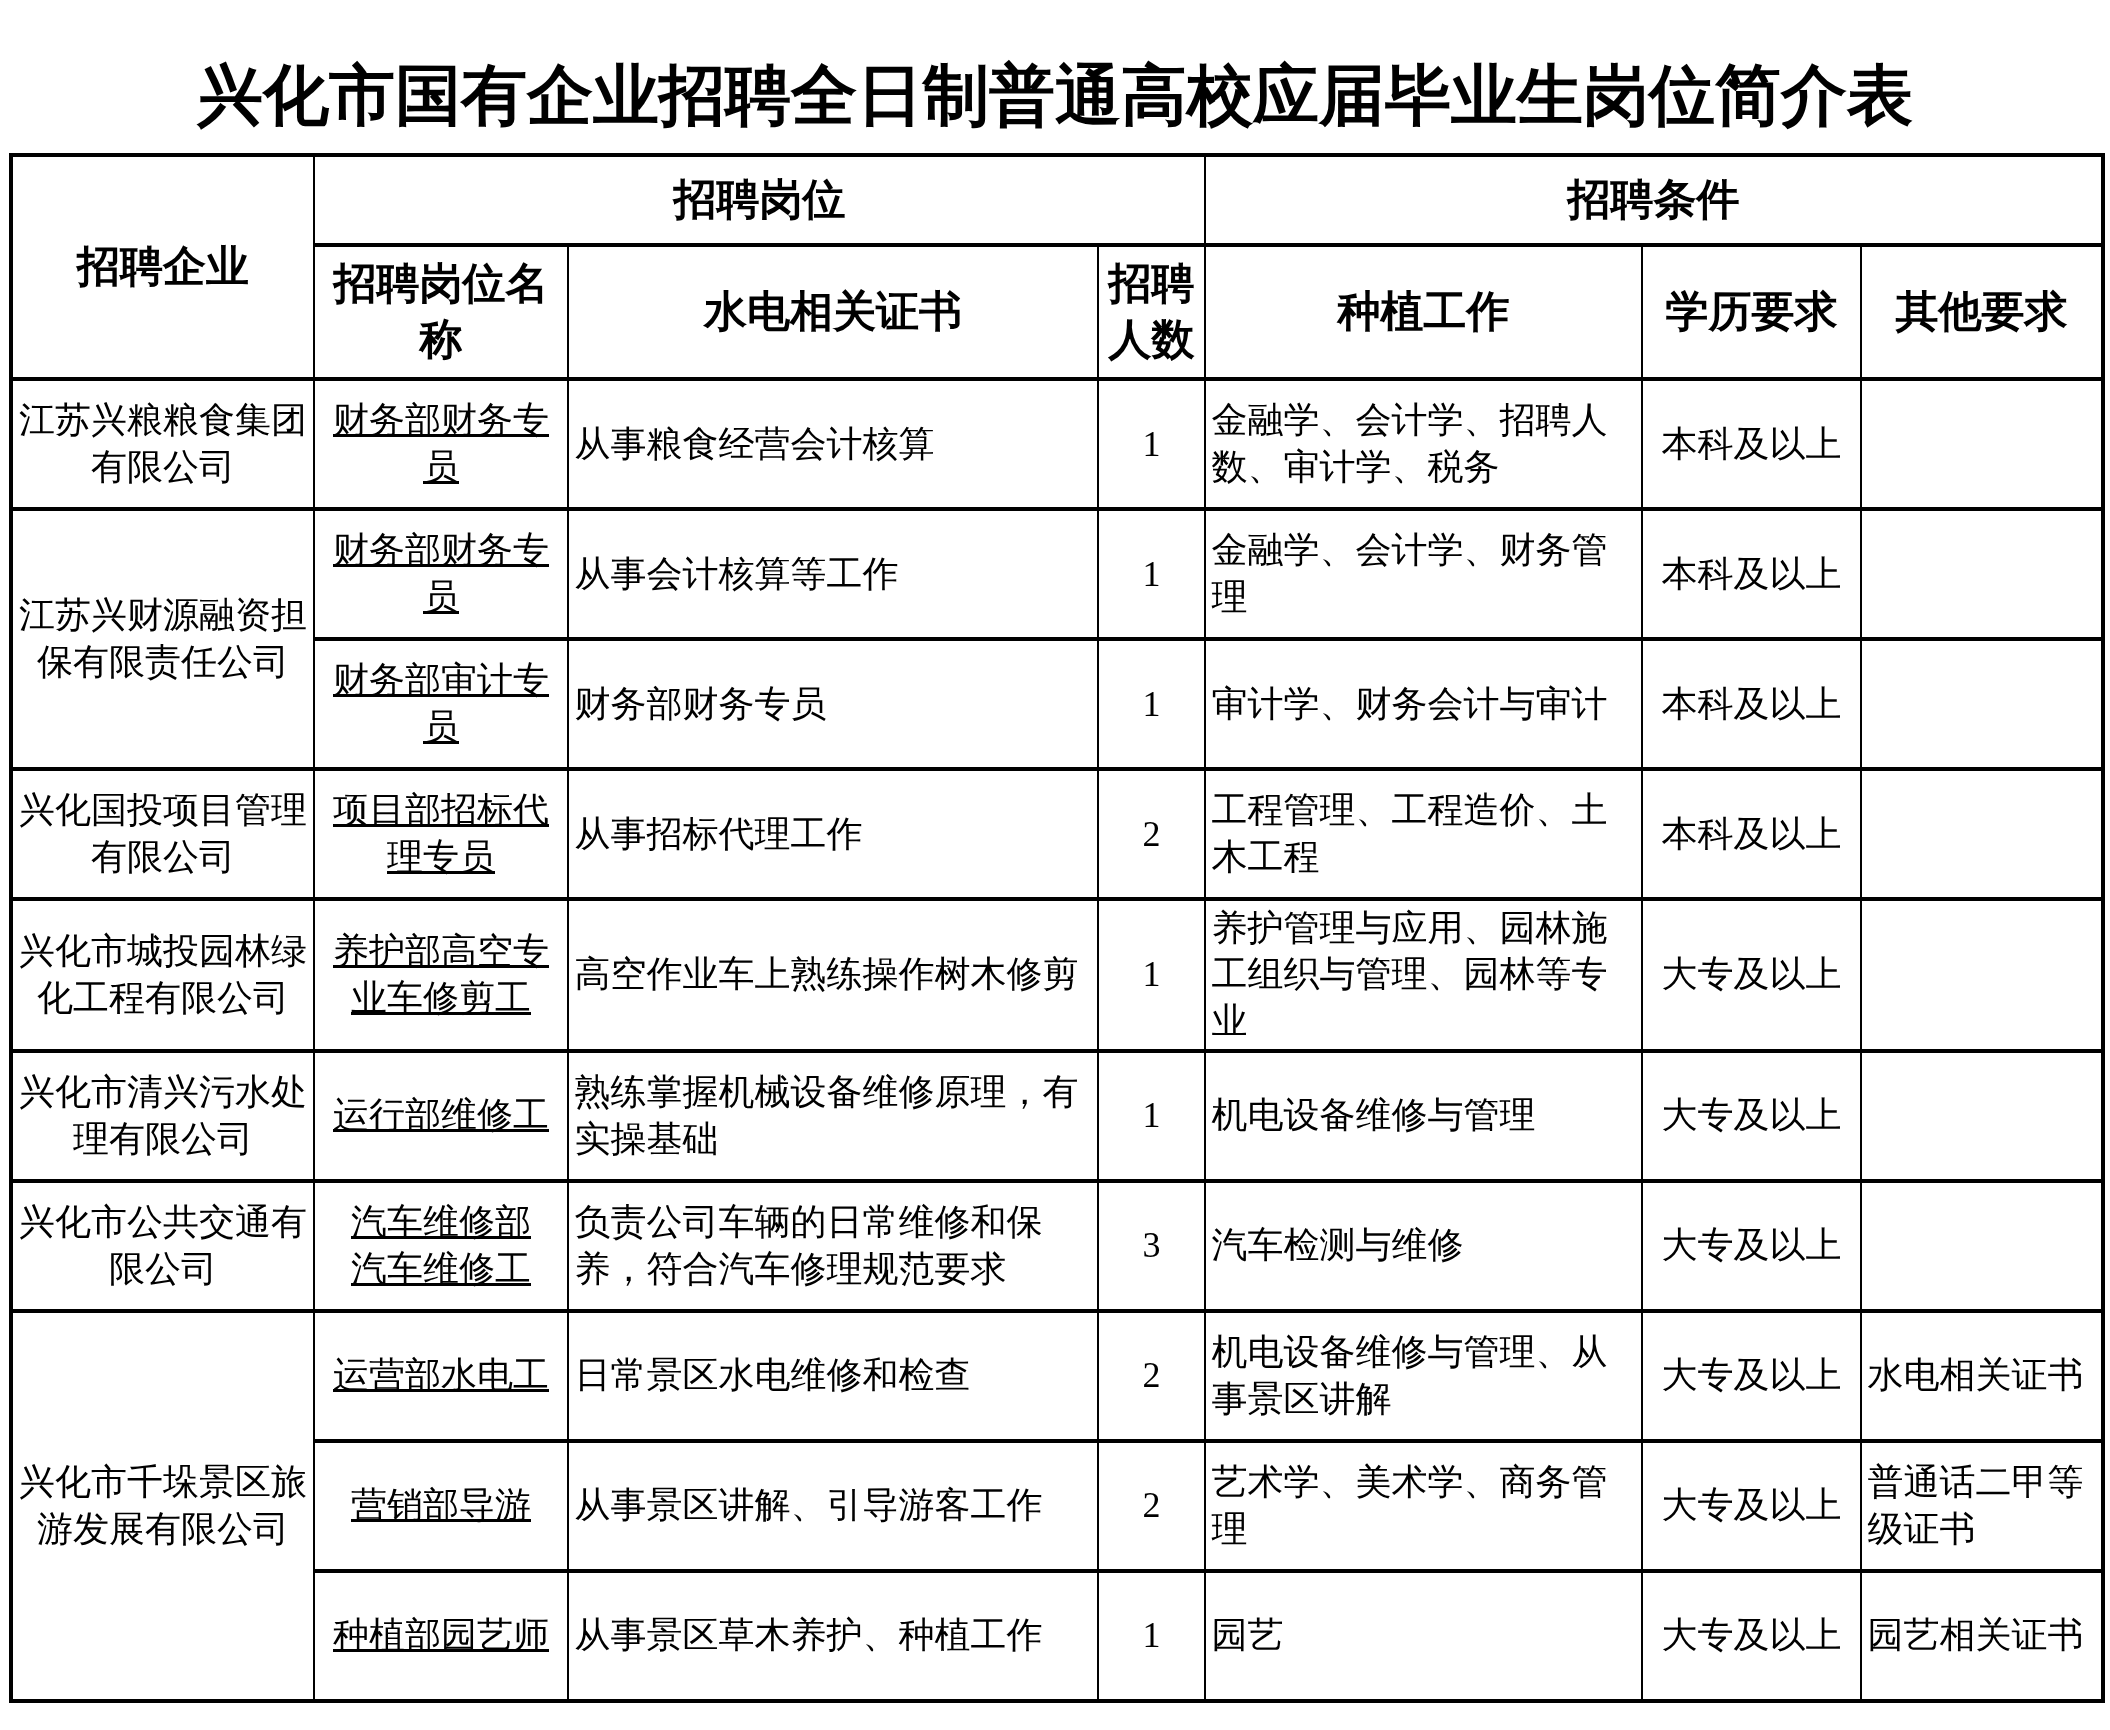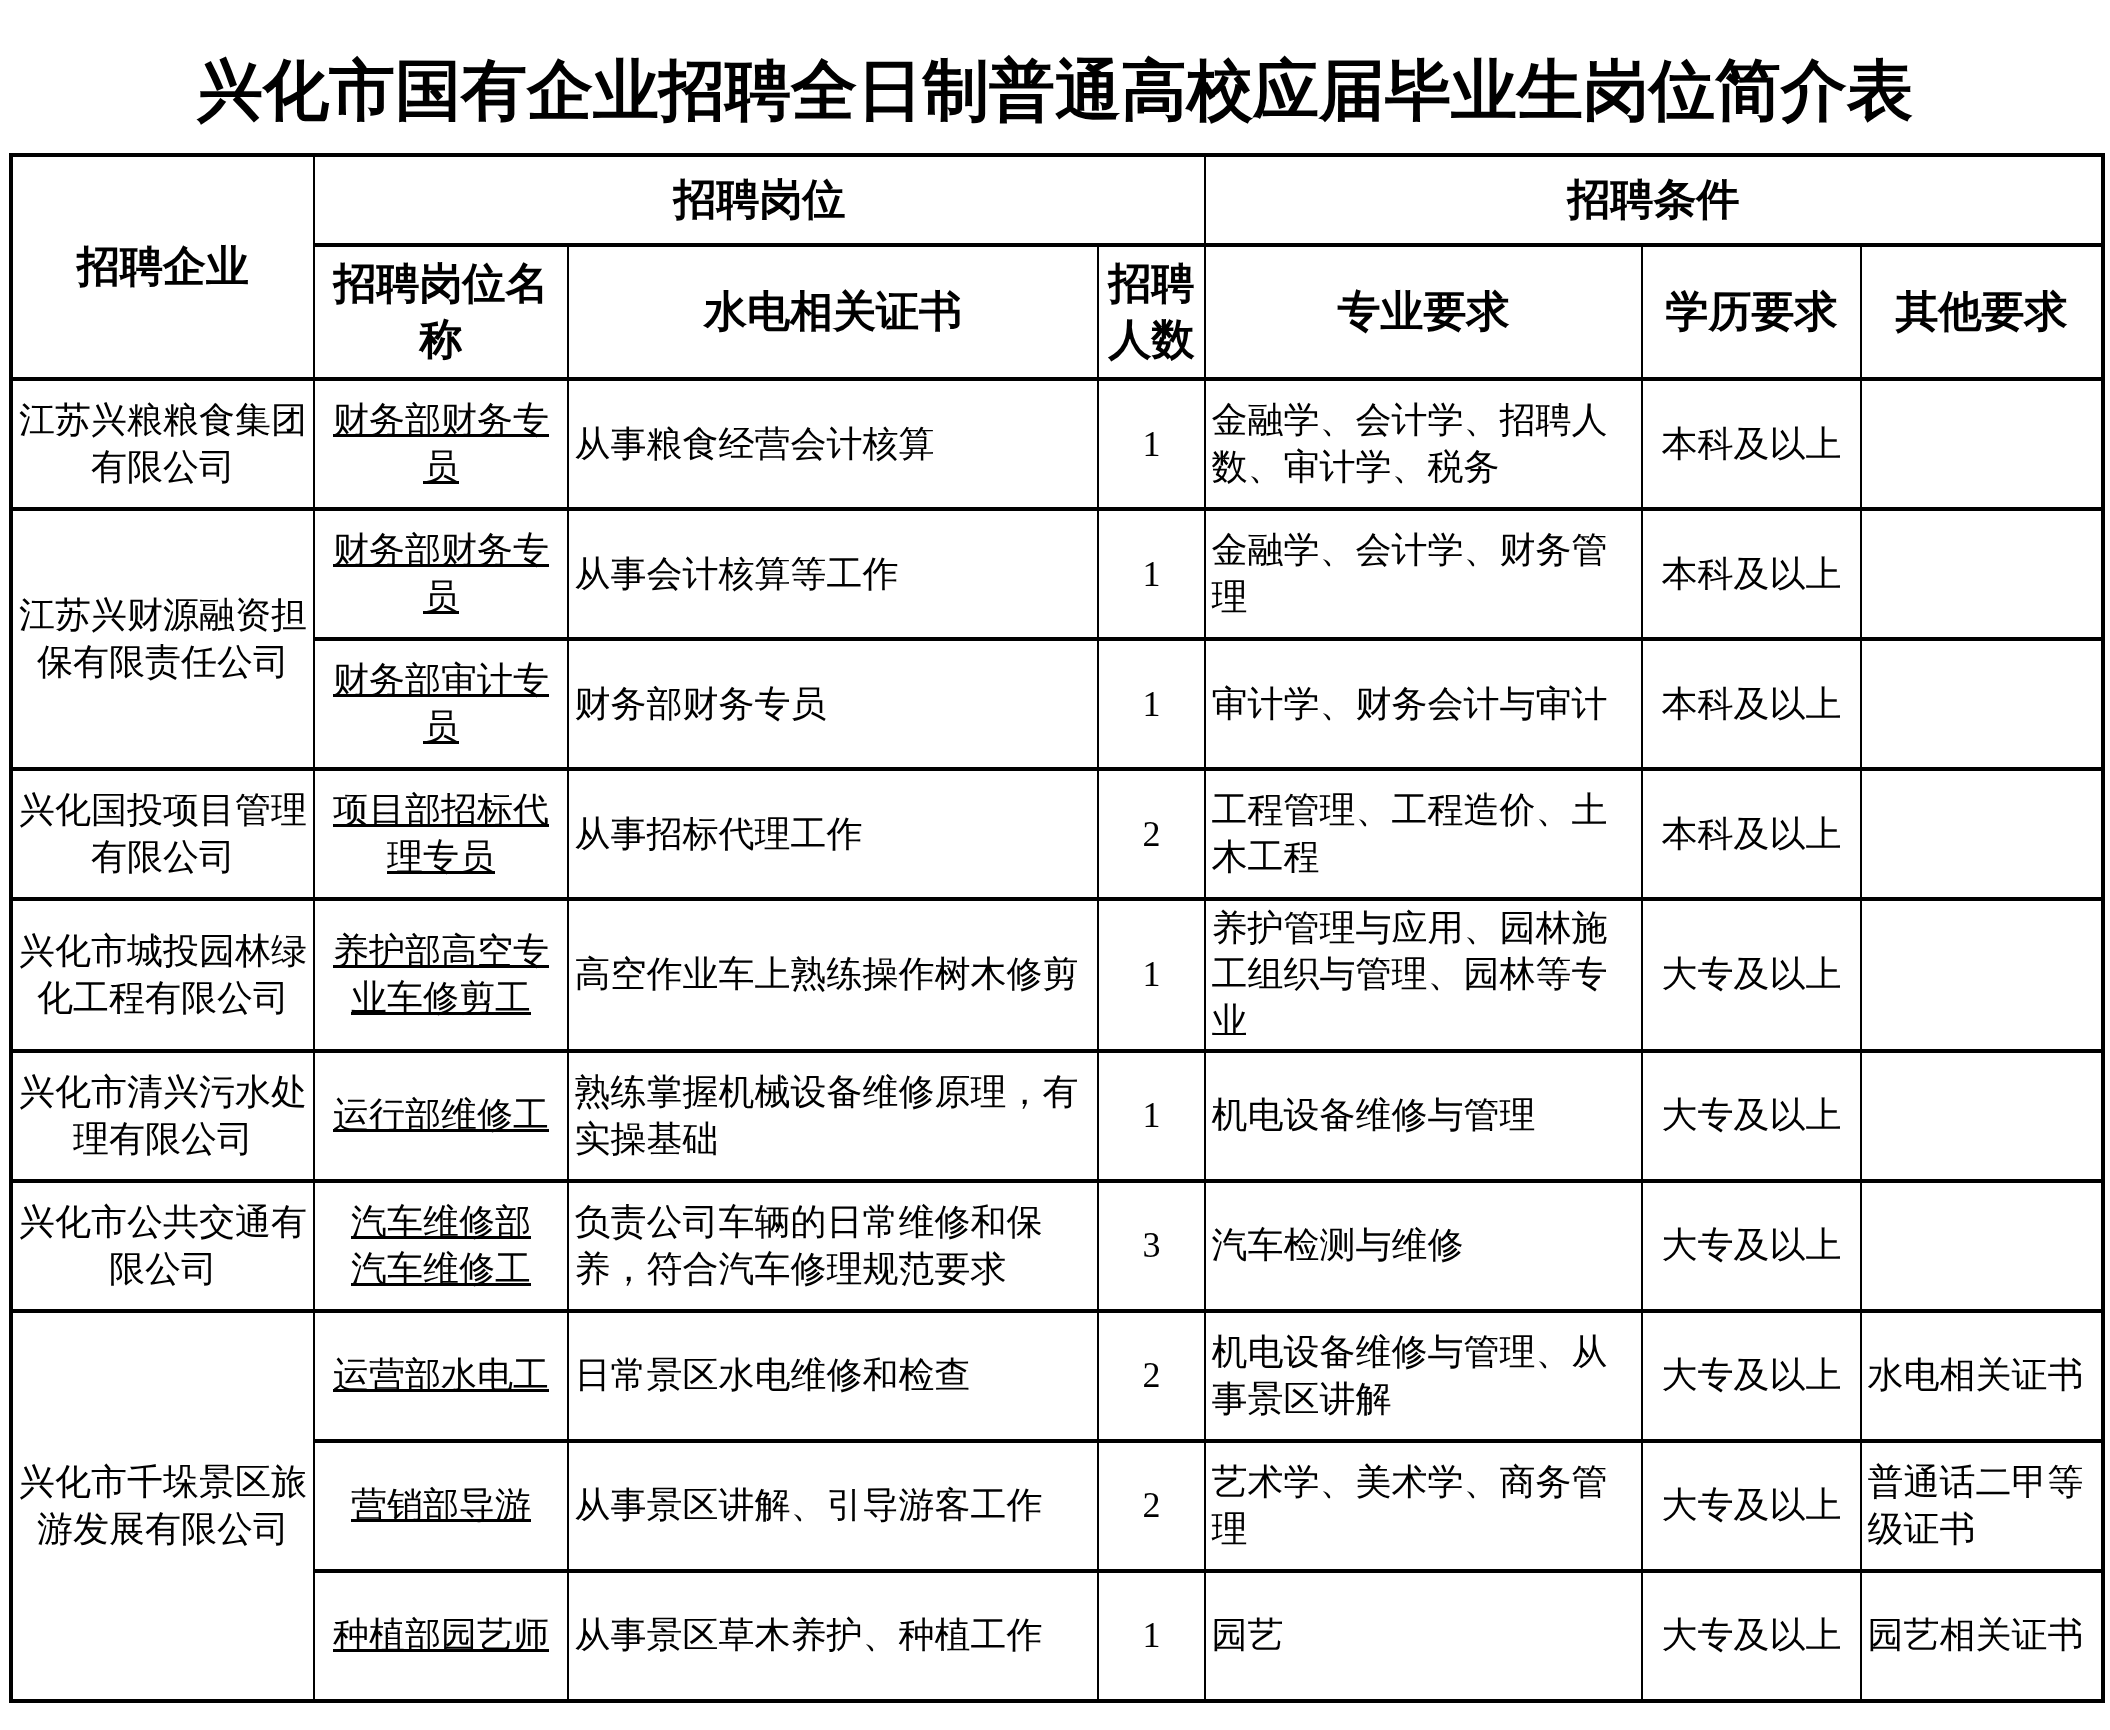--- a/index.html
+++ b/index.html
@@ -16,21 +16,20 @@
     overflow:hidden;
   }
   .title{
     margin-top:38px;
     height:115px;
     line-height:115px;
     text-align:center;
     font-size:66px;
     font-weight:bold;
     white-space:nowrap;
-    font-family:Liberation Mono, monospace;
   }
   table.jobs{
     border-collapse:collapse;
     table-layout:fixed;
     width:2092px;
     margin-left:9px;
     border:4.5px solid #000;
   }
   table.jobs td, table.jobs th{
     border-left:2.7px solid #000;
@@ -79,21 +78,21 @@
         <tr class="hr1">
       <th rowspan="2">招聘企业</th>
       <th colspan="3">招聘岗位</th>
       <th colspan="3">招聘条件</th>
     </tr>
 
     <tr class="hr2">
       <th>招聘岗位名称</th>
       <th>水电相关证书</th>
       <th>招聘人数</th>
-      <th>专业要求</th>
+      <th>种植工作</th>
       <th>学历要求</th>
       <th>其他要求</th>
     </tr>
 
     <tr class="r">
       <td class="c">江苏兴粮粮食集团有限公司</td>
       <td class="c prewrap">财务部财务专员</td>
       <td class="l">从事粮食经营会计核算</td>
       <td class="c">1</td>
       <td class="l">金融学、会计学、招聘人数、审计学、税务</td>

